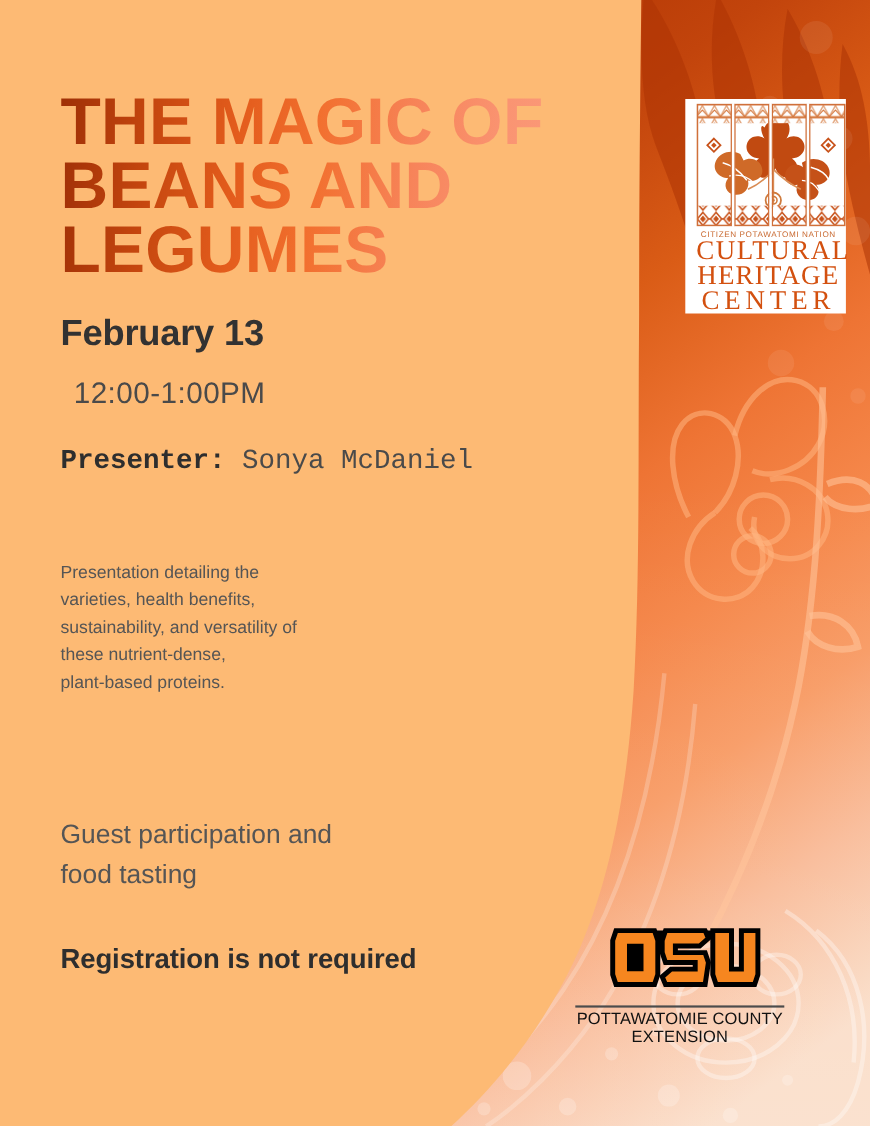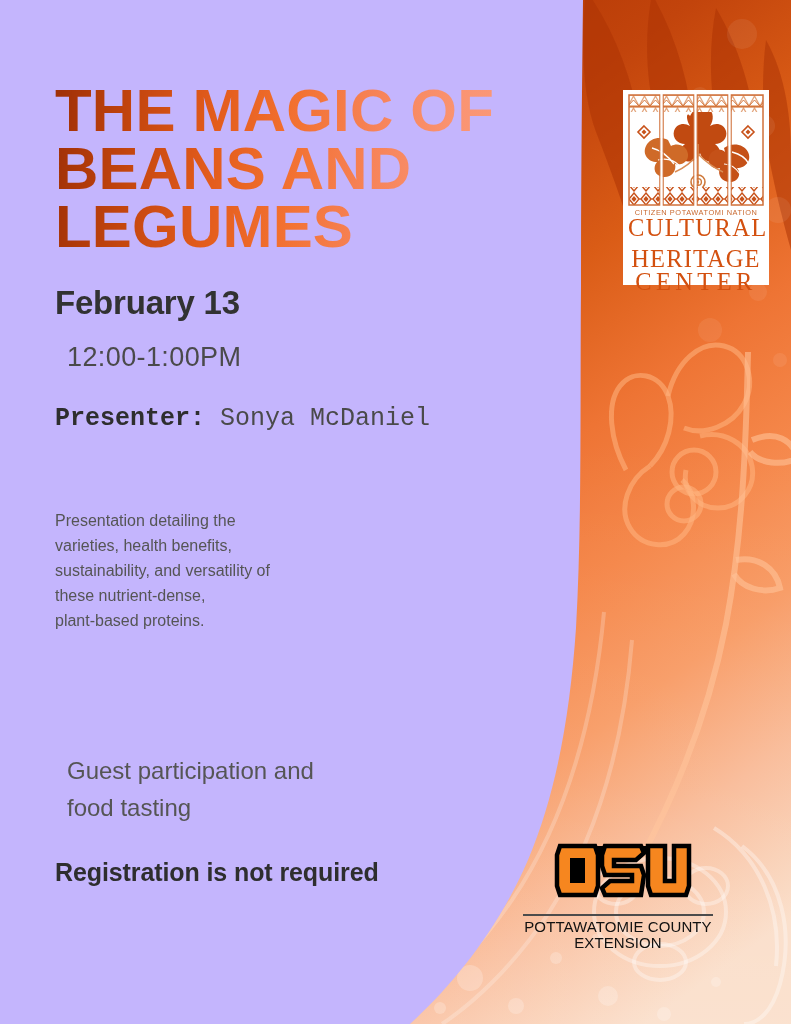--- a/index.html
+++ b/index.html
@@ -10,21 +10,21 @@
   }
   body {
     font-family: "Liberation Sans", sans-serif;
   }
 
   #flyer {
     position: relative;
     width: 791px;
     height: 1024px;
     overflow: hidden;
-    background: #c4b5fd;
+    background: #fdba74;
   }
 
   
   .orange-panel {
     position: absolute;
     inset: 0;
     z-index: 1;
     pointer-events: none;
   }
   .orange-panel svg {
@@ -115,21 +115,21 @@
     color: #555555;
     font-weight: 400;
   }
   .desc .dline { display: block; white-space: nowrap; }
 
   .note {
     position: absolute;
     top: 740px;
     left: 0;
     width: 440px;
-    margin: 12px;
+    margin: 0;
     font-size: 24px;
     line-height: 1.56;
     color: #555555;
     font-weight: 400;
   }
   .note .nline { display: block; white-space: nowrap; }
 
   .registration {
     position: absolute;
     top: 858px;
@@ -145,21 +145,21 @@
 
   
   .chc-logo {
     position: absolute;
     left: 623px;
     top: 90px;
     width: 146px;
     height: 195px;
     background: #ffffff;
     z-index: 6;
-    padding: 4px 5px 3px 5px;
+    padding: 4px 5px 3px 10px;
     box-sizing: border-box;
   }
   .chc-logo .art {
     position: relative;
     width: 136px;
     height: 112px;
   }
   .chc-logo .art svg { display:block; width:136px; height:112px; }
 
   .chc-text {
@@ -175,21 +175,21 @@
     white-space: nowrap;
   }
   .chc-word {
     font-family: "Liberation Serif", serif;
     color: #d3500f;
     font-weight: 400;
     line-height: 0.93;
     white-space: nowrap;
   }
   .chc-w1 { font-size: 24.5px; letter-spacing: 1.4px; }
-  .chc-w2 { font-size: 24.5px; letter-spacing: 1.1px; margin-top: 8px; }
+  .chc-w2 { font-size: 24.5px; letter-spacing: 1.1px; }
   .chc-w3 { font-size: 24.5px; letter-spacing: 4.4px; }
 
   
   .osu-block {
     position: absolute;
     left: 468px;
     top: 838px;
     width: 300px;
     z-index: 6;
     text-align: center;

